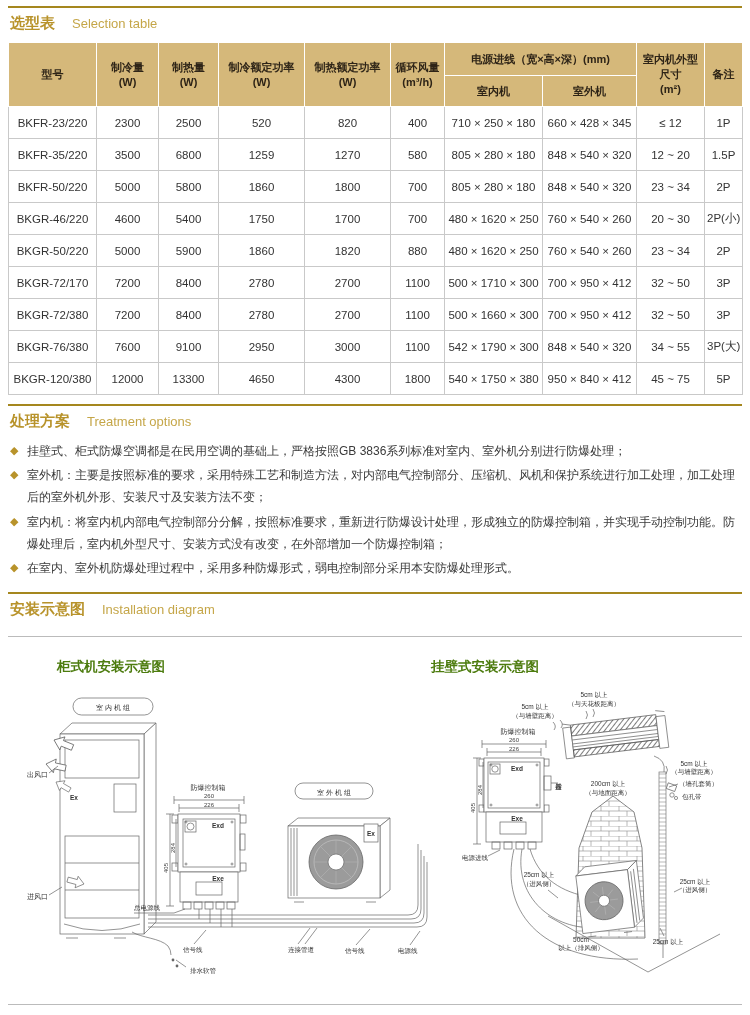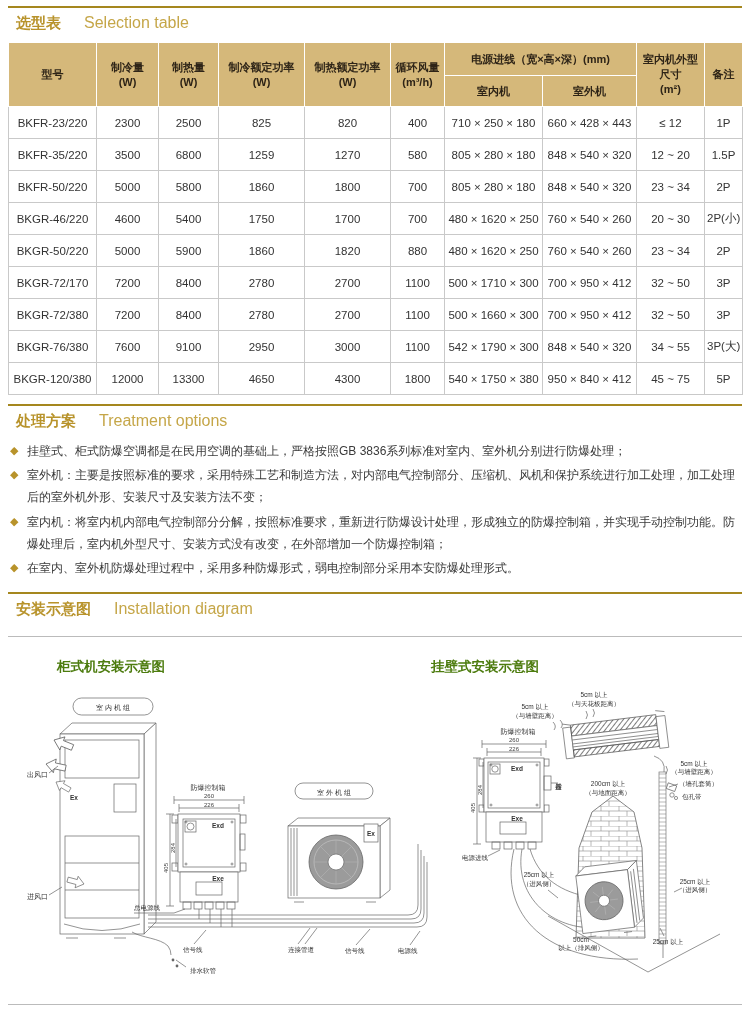--- a/index.html
+++ b/index.html
@@ -1,22 +1,22 @@
 <!DOCTYPE html>
 <html><head>
 <meta charset="utf-8">
 <style>
   html,body{margin:0;padding:0;background:#fff;}
   .page{position:relative;width:750px;height:1015px;background:#fff;overflow:hidden;
         font-family:"Liberation Sans","DejaVu Sans",sans-serif;color:#333;}
   .goldrule{position:absolute;left:8px;right:8px;height:2px;background:#A5871E;}
   .grayrule{position:absolute;left:8px;right:8px;height:1px;background:#bbb;}
   .sec-head{position:absolute;left:10px;white-space:nowrap;}
-  .sec-head .zh{font-size:15px;font-weight:700;color:#B8932B;margin-left:6px;}
-  .sec-head .en{font-size:16px;color:#C5A648;margin-left:23px;}
+  .sec-head .zh{font-size:15px;font-weight:700;color:#B8932B;}
+  .sec-head .en{font-size:13px;color:#C5A648;margin-left:17px;}
 
   table.sel{position:absolute;left:8px;top:42px;width:734px;border-collapse:collapse;table-layout:fixed;}
   table.sel th{background:#D5B87A;color:#2e2417;font-size:11px;font-weight:700;
                border:1px solid #fff;white-space:pre-line;line-height:1.35;padding:2px;}
   table.sel td{border:1px solid #c9c9c9;font-size:11.5px;color:#333;text-align:center;
                height:31px;padding:0 2px;white-space:nowrap;}
   table.sel tr.h1 th{height:28px;}
   table.sel tr.h2 th{height:26px;}
 
   .bullets{position:absolute;left:10px;top:440px;width:732px;}
@@ -76,25 +76,25 @@
       <tr class="h2">
         <th>室内机</th>
         <th>室外机</th>
       </tr>
     </thead>
     <tbody>
         <tr>
       <td>BKFR-23/220</td>
           <td>2300</td>
       <td>2500</td>
-          <td>825</td>
+          <td>520</td>
       <td>820</td>
           <td>400</td>
       <td>710 × 250 × 180</td>
-          <td>660 × 428 × 443</td>
+          <td>660 × 428 × 345</td>
       <td>≤ 12</td>
           <td>1P</td>
     </tr>
         <tr>
       <td>BKFR-35/220</td>
           <td>3500</td>
       <td>6800</td>
           <td>1259</td>
       <td>1270</td>
           <td>580</td>

